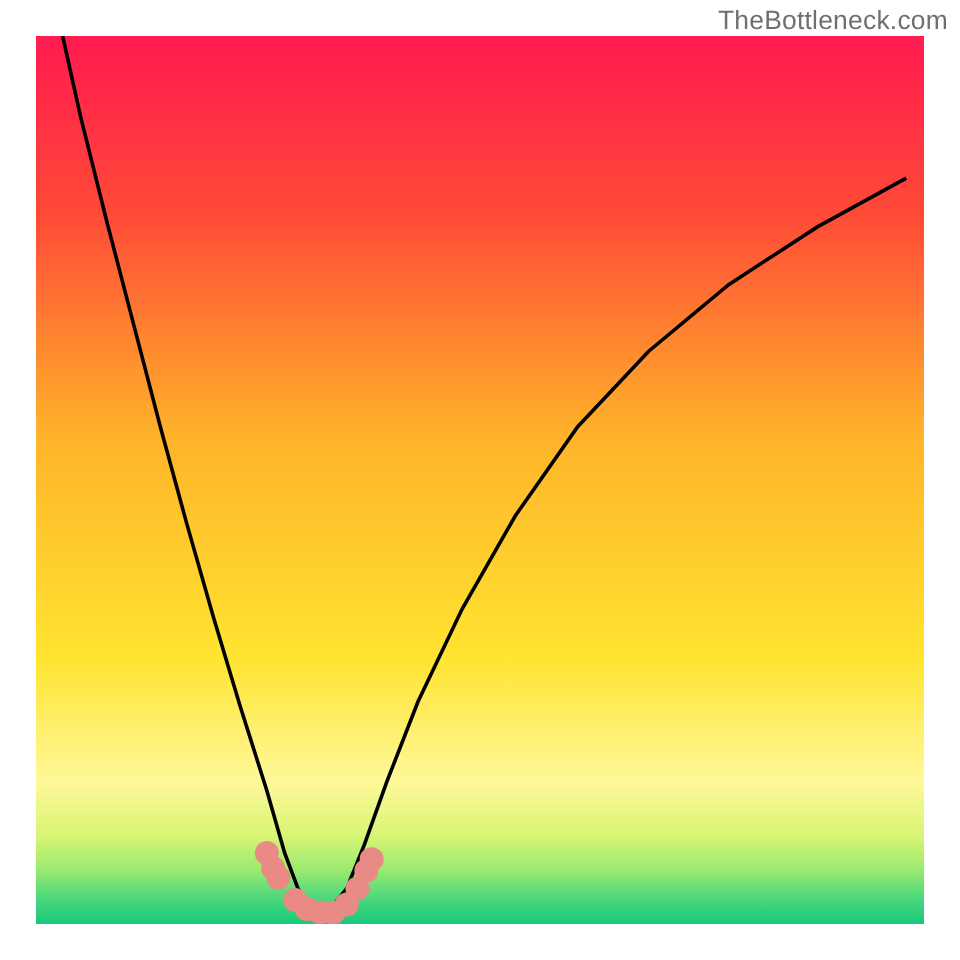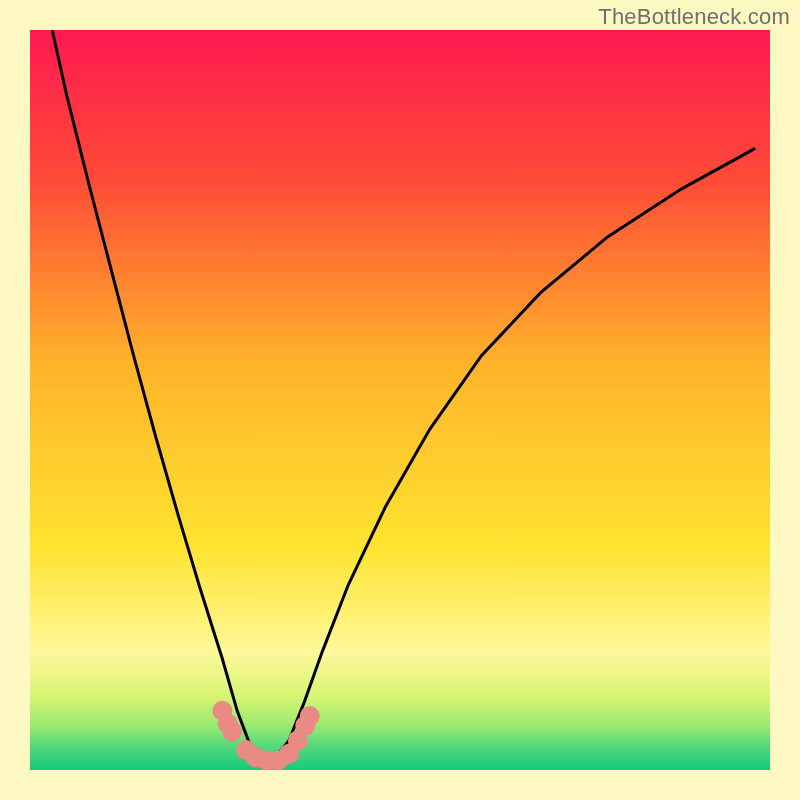--- a/index.html
+++ b/index.html
@@ -7,21 +7,21 @@
     padding: 0;
     width: 800px;
     height: 800px;
     background: #000;
     overflow: hidden;
   }
   .container {
     position: relative;
     width: 800px;
     height: 800px;
-    background: #fef9c3;
+    background: #ffffff;
   }
   .watermark {
     position: absolute;
     top: 4px;
     right: 10px;
     font-family: Arial, Helvetica, sans-serif;
     font-size: 22px;
     font-weight: 500;
     color: #6f6f6f;
     letter-spacing: 0.2px;

